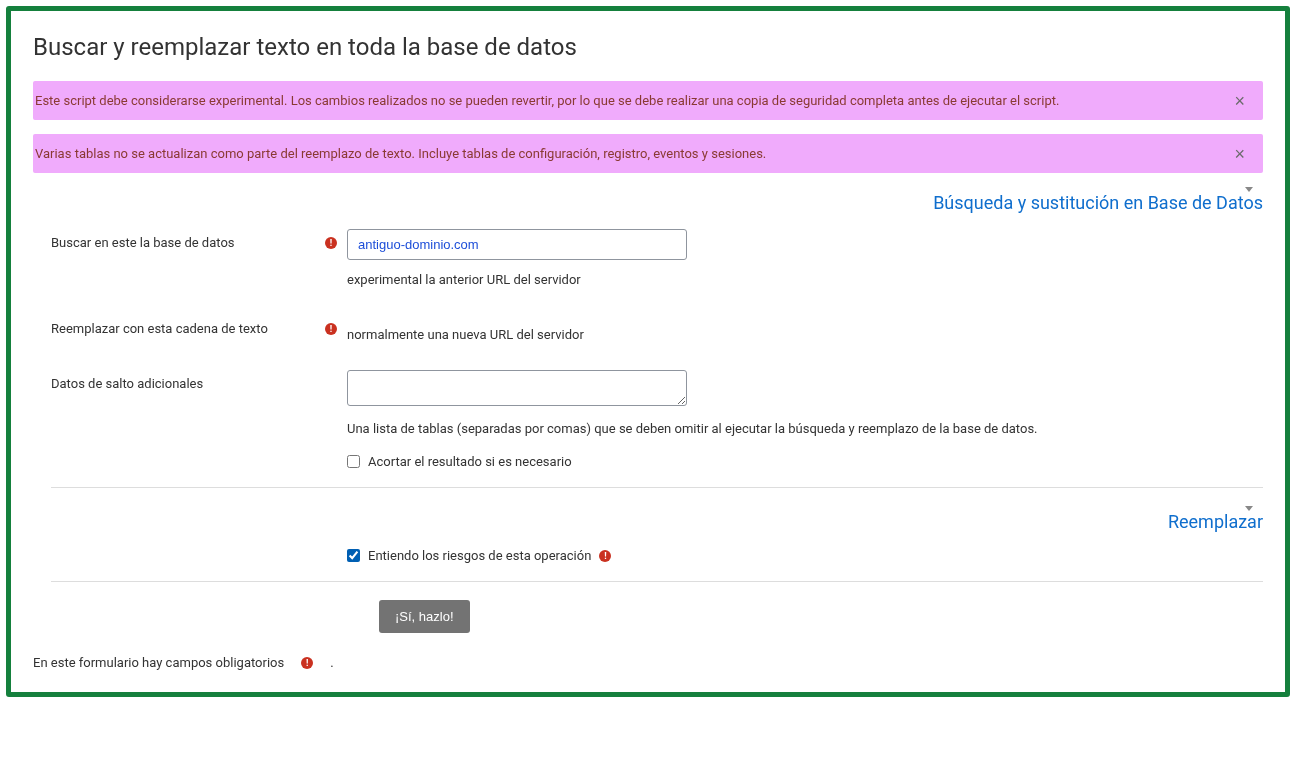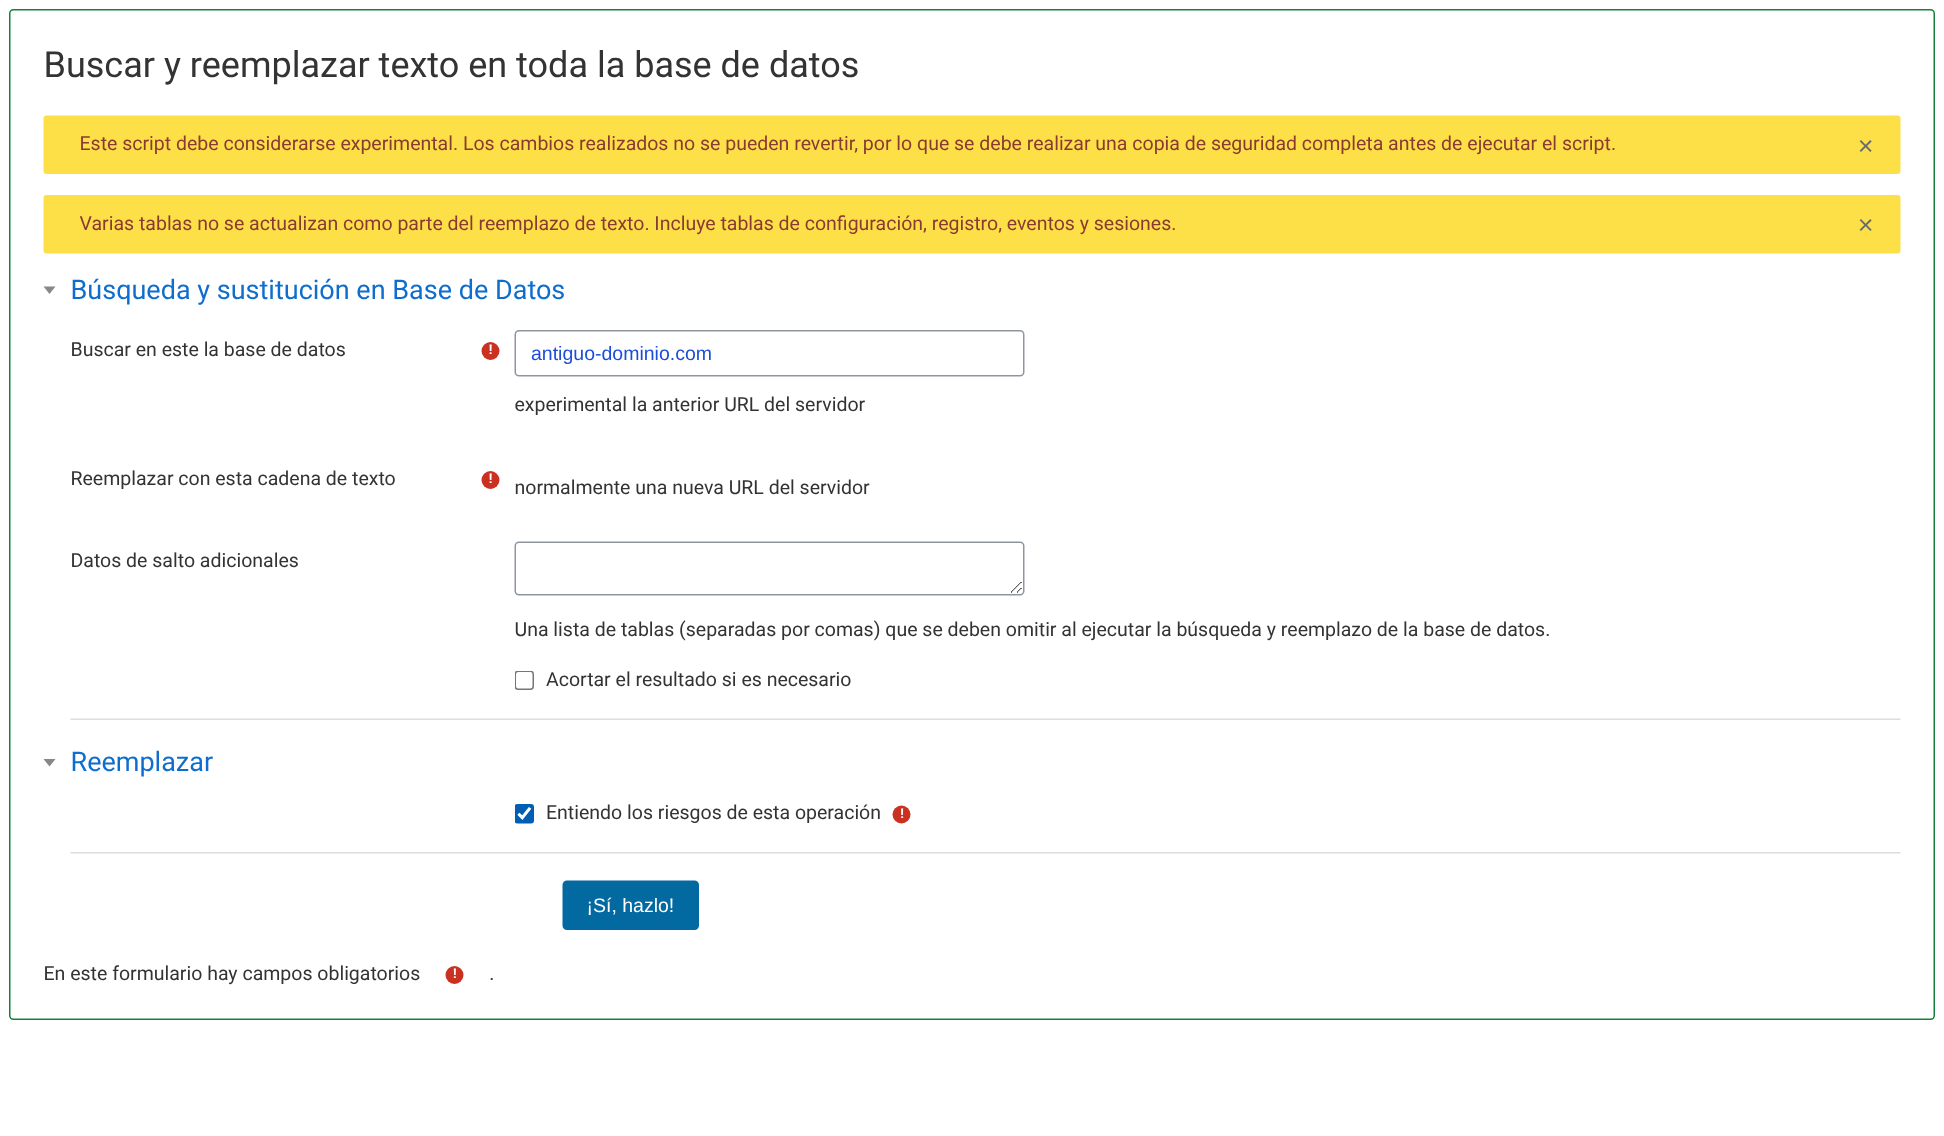--- a/index.html
+++ b/index.html
@@ -4,34 +4,34 @@
   <style>
     * { box-sizing: border-box; margin: 0; padding: 0; }
     body {
       font-family: -apple-system, BlinkMacSystemFont, "Segoe UI", Roboto, Arial, sans-serif;
       font-size: 13px;
       color: #333;
       background: #fff;
       padding: 6px;
     }
     .container {
-      border: 1px solid #15803d;
+      border: 5px solid #15803d;
       border-radius: 3px;
       padding: 22px 22px 22px 22px;
     }
     .page-title {
       font-size: 24px;
       font-weight: 400;
       color: #333;
       margin-bottom: 20px;
     }
     .alert {
-      background: #fde047;
+      background: #f0abfc;
       color: #8a3a33;
-      padding: 12px 40px 12px 24px;
+      padding: 12px 40px 12px 2px;
       margin-bottom: 14px;
       position: relative;
       font-size: 13px;
       border-radius: 2px;
     }
     .alert-close {
       position: absolute;
       right: 12px;
       top: 50%;
       transform: translateY(-50%);
@@ -58,23 +58,24 @@
       display: inline-block;
       width: 0; height: 0;
       border-left: 4px solid transparent;
       border-right: 4px solid transparent;
       border-top: 5px solid #888;
       margin-right: 6px;
       vertical-align: middle;
     }
     .section-header {
       display: flex;
-      align-items: center;
+      align-items: flex-end;
       margin-bottom: 16px;
       cursor: pointer;
+      flex-direction: column;
     }
     .section-header .chevron {
       width: 0; height: 0;
       border-left: 4px solid transparent;
       border-right: 4px solid transparent;
       border-top: 5px solid #888;
       margin-right: 10px;
     }
     .section-header h2 {
       font-size: 18px;
@@ -154,21 +155,21 @@
       margin: 18px 0 18px 18px;
     }
     .confirm-section {
       margin-top: 6px;
     }
     .submit-row {
       padding-left: 346px;
       margin-top: 12px;
     }
     .btn-primary {
-      background: #0369a1;
+      background: #737373;
       color: #fff;
       border: none;
       padding: 9px 16px;
       font-size: 13px;
       border-radius: 3px;
       cursor: pointer;
     }
     .footer-note {
       margin-top: 22px;
       font-size: 13px;

